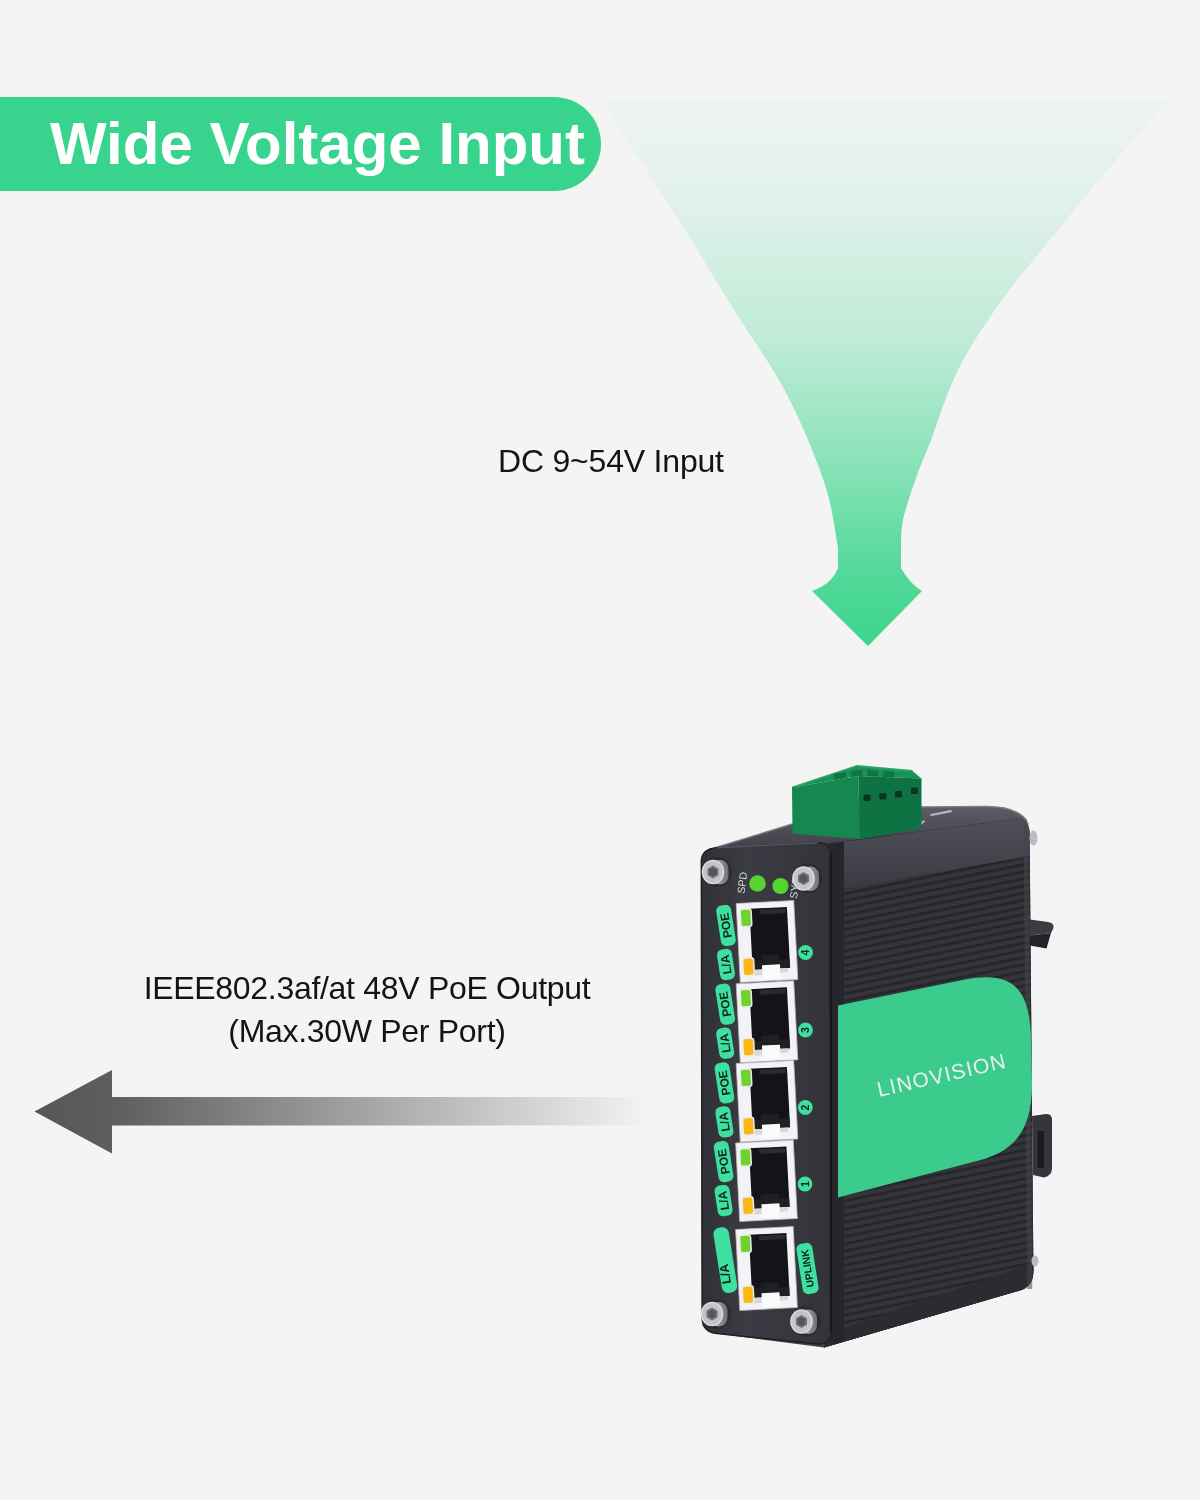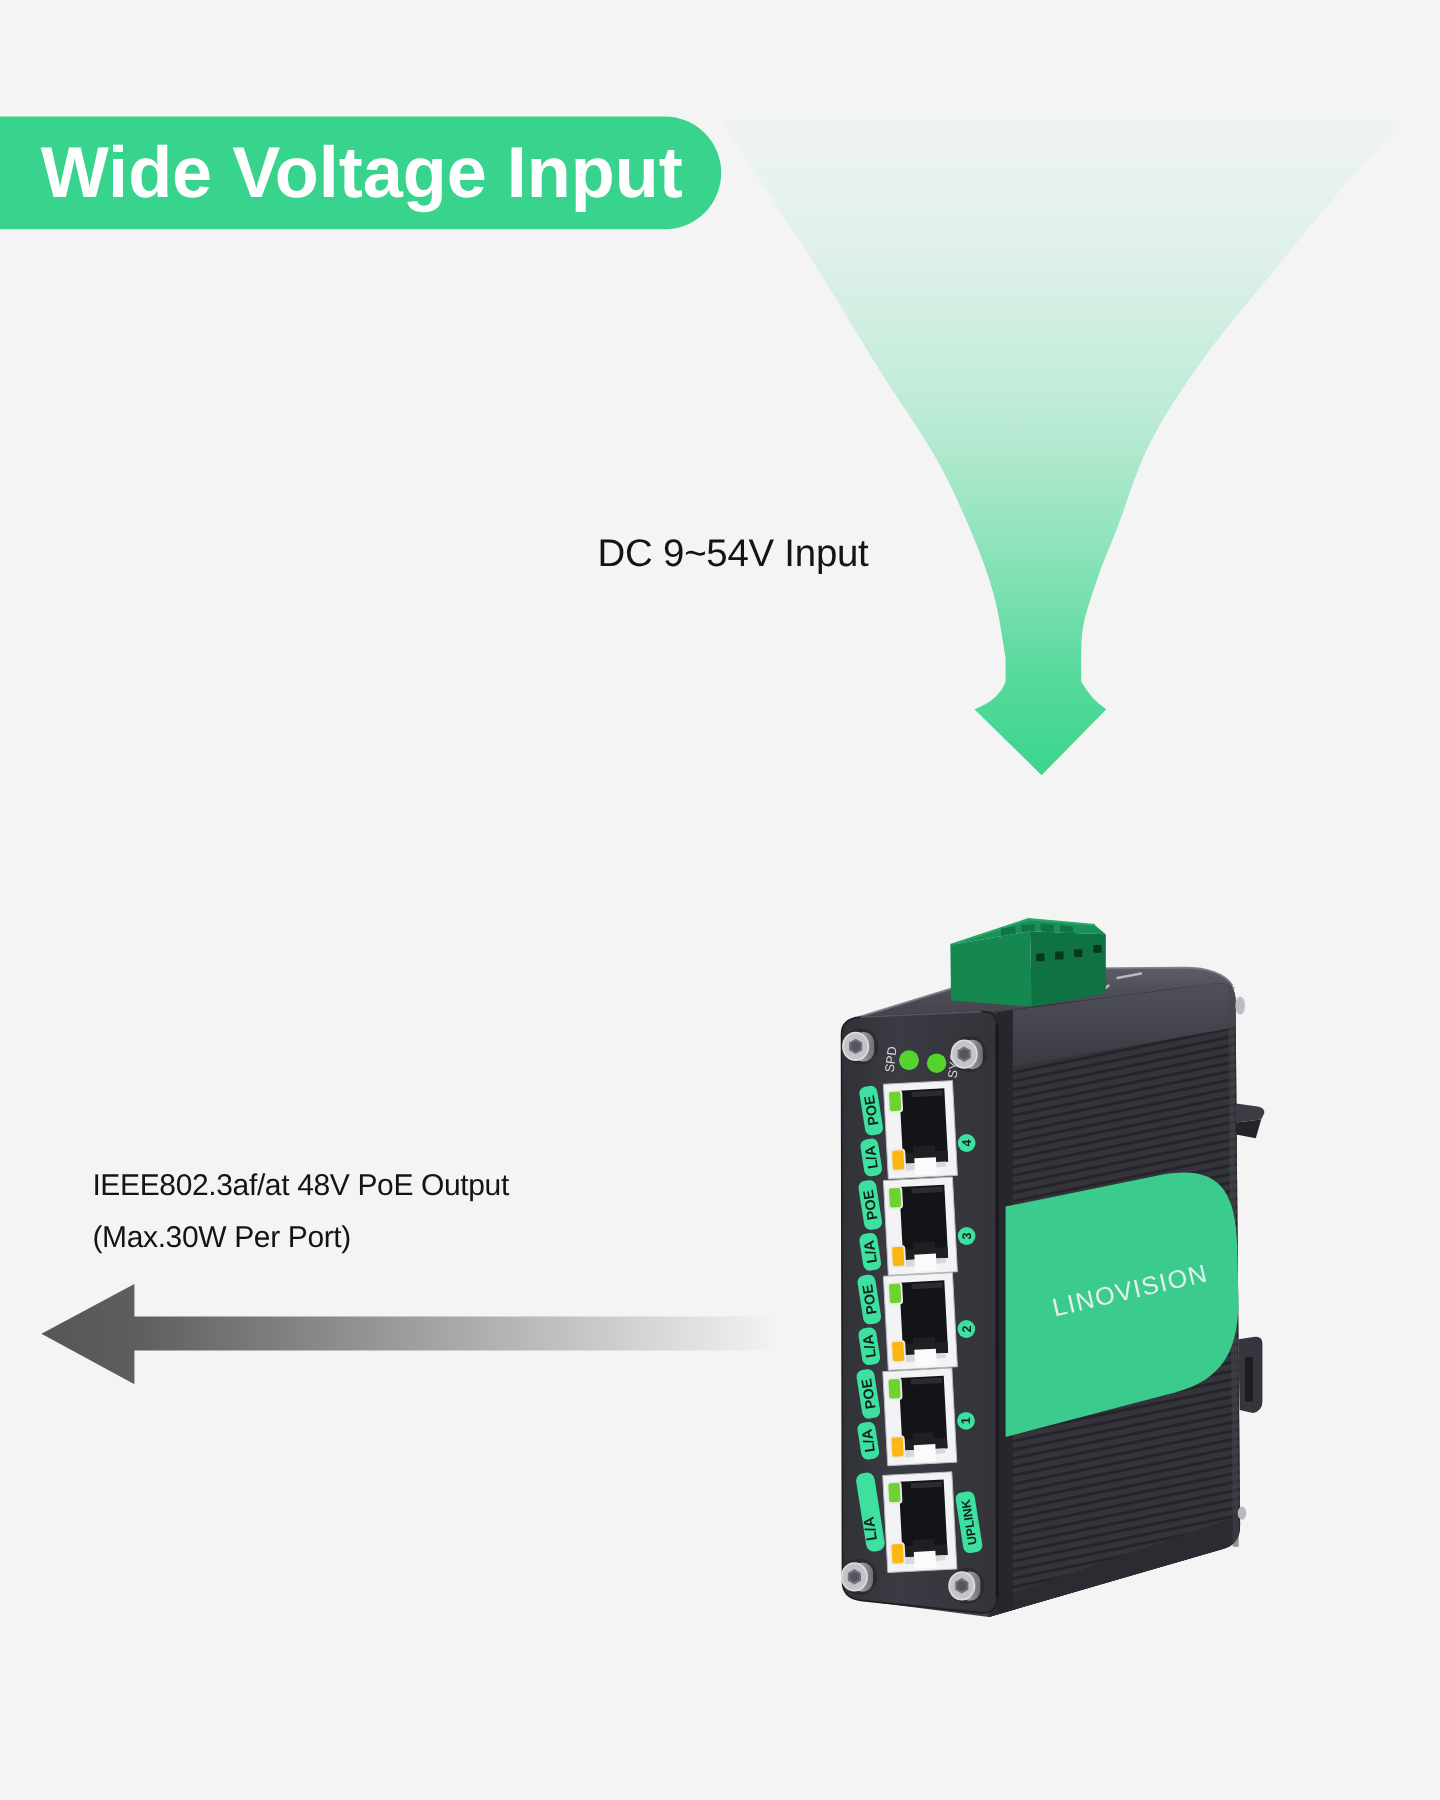--- a/index.html
+++ b/index.html
@@ -1,21 +1,21 @@
 <!DOCTYPE html>
 <html><head><meta charset="utf-8">
 <style>
   html,body{margin:0;padding:0;}
   body{width:1200px;height:1500px;background:#f4f4f5;position:relative;overflow:hidden;
        font-family:"Liberation Sans",sans-serif;}
   .banner{position:absolute;left:0;top:97px;width:601px;height:94px;background:#38d48e;
           border-radius:0 47px 47px 0;color:#fff;font-weight:bold;font-size:60px;
-          line-height:94px;padding-left:34px;box-sizing:border-box;letter-spacing:0px;}
+          line-height:94px;padding-left:34px;box-sizing:border-box;letter-spacing:0px;text-align:center;}
   .t1{position:absolute;left:498px;top:443px;font-size:32px;color:#141414;letter-spacing:-0.2px;}
-  .t2{position:absolute;left:77px;top:967px;width:580px;font-size:25px;
+  .t2{position:absolute;left:77px;top:967px;width:580px;text-align:center;font-size:32px;
       color:#141414;line-height:43px;letter-spacing:-0.3px;}
 </style></head>
 <body>
 <svg width="1200" height="1500" viewBox="0 0 1200 1500" style="position:absolute;left:0;top:0">
  <defs>
   <linearGradient id="fg" x1="0" y1="101" x2="0" y2="645" gradientUnits="userSpaceOnUse">
     <stop offset="0" stop-color="#3bd58c" stop-opacity="0.03"></stop>
     <stop offset="0.2" stop-color="#3bd58c" stop-opacity="0.11"></stop>
     <stop offset="0.45" stop-color="#3bd58c" stop-opacity="0.3"></stop>
     <stop offset="0.65" stop-color="#3bd58c" stop-opacity="0.55"></stop>

